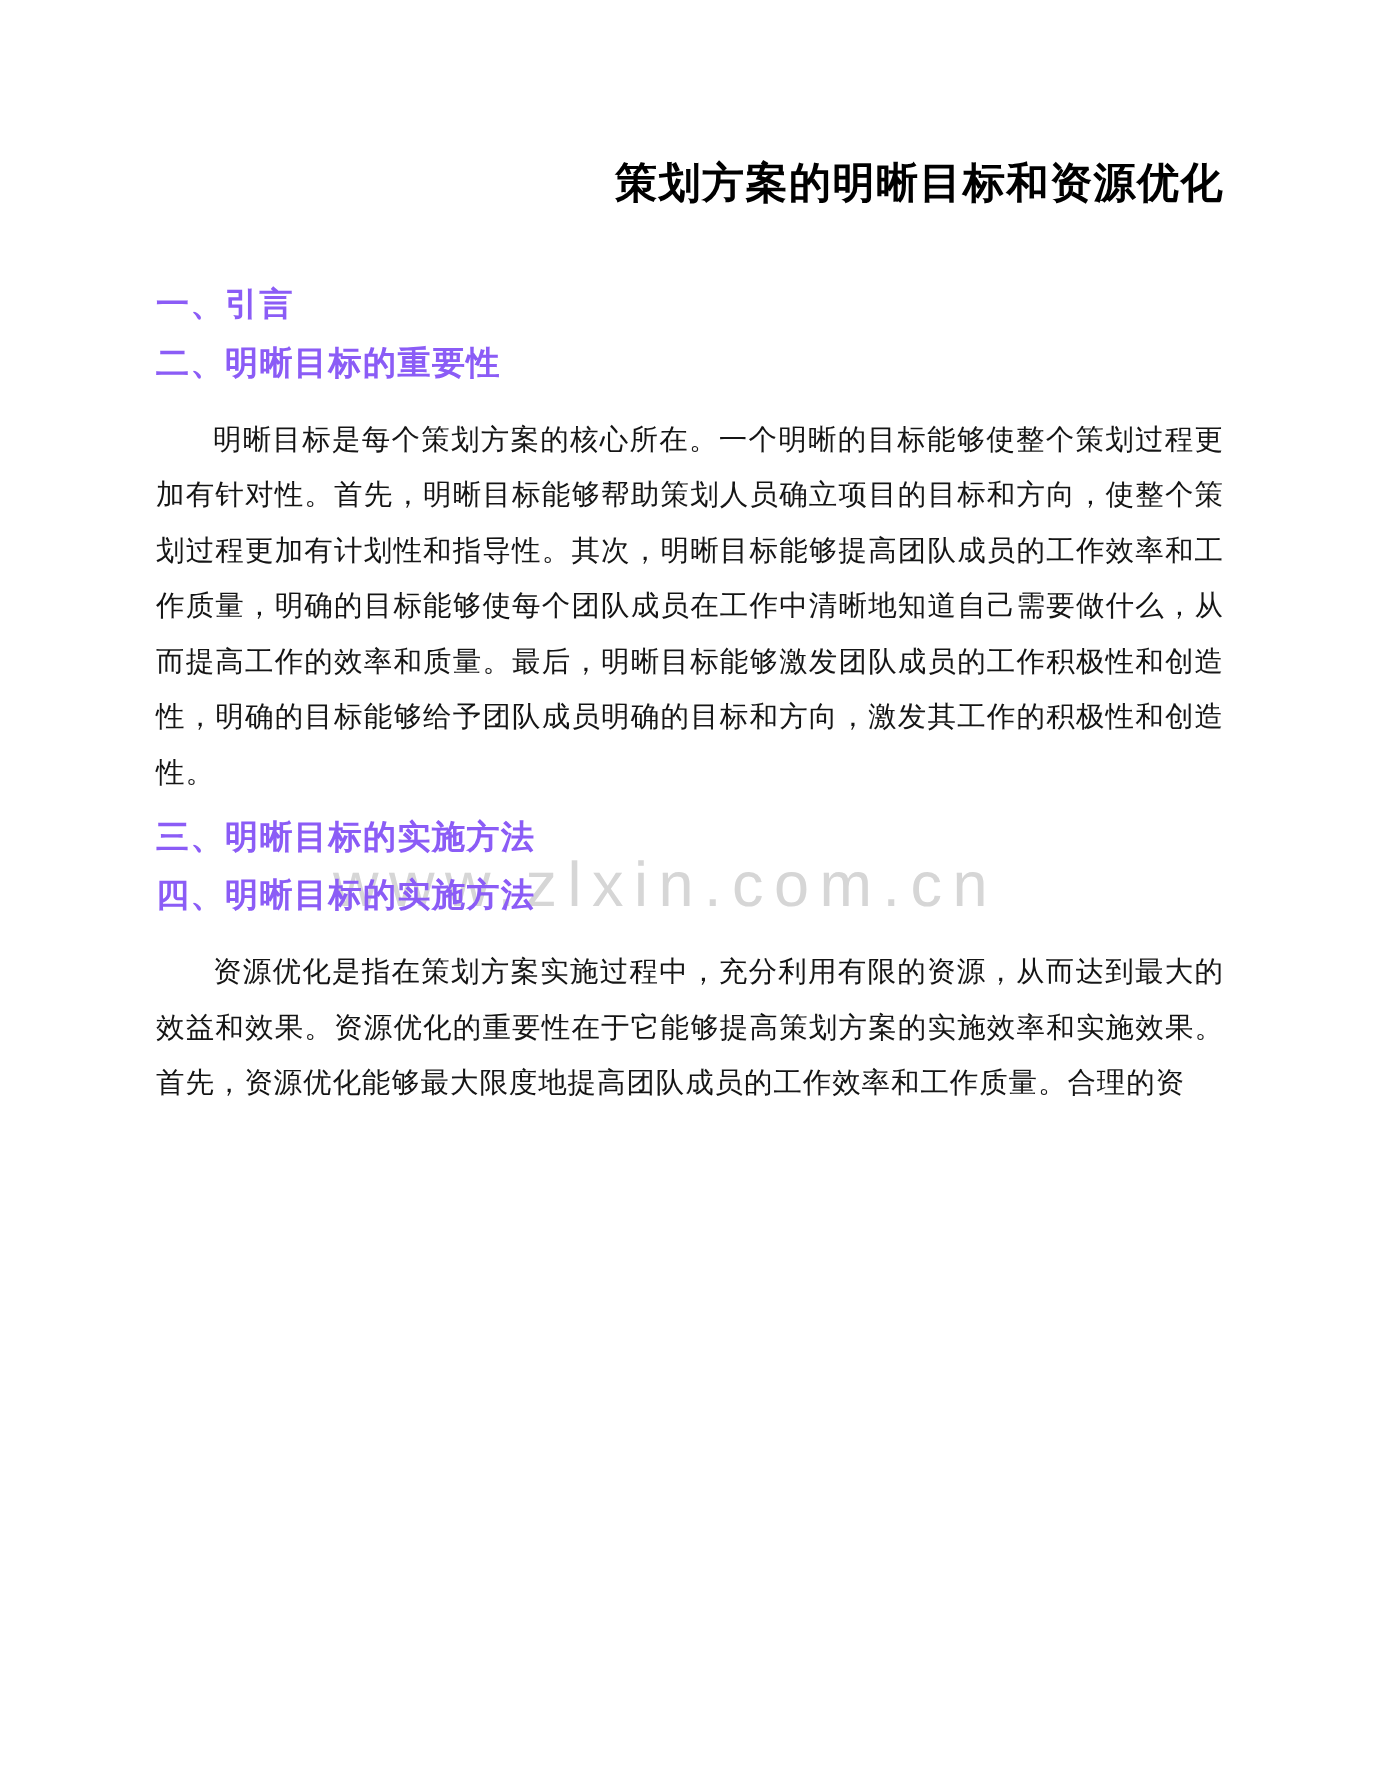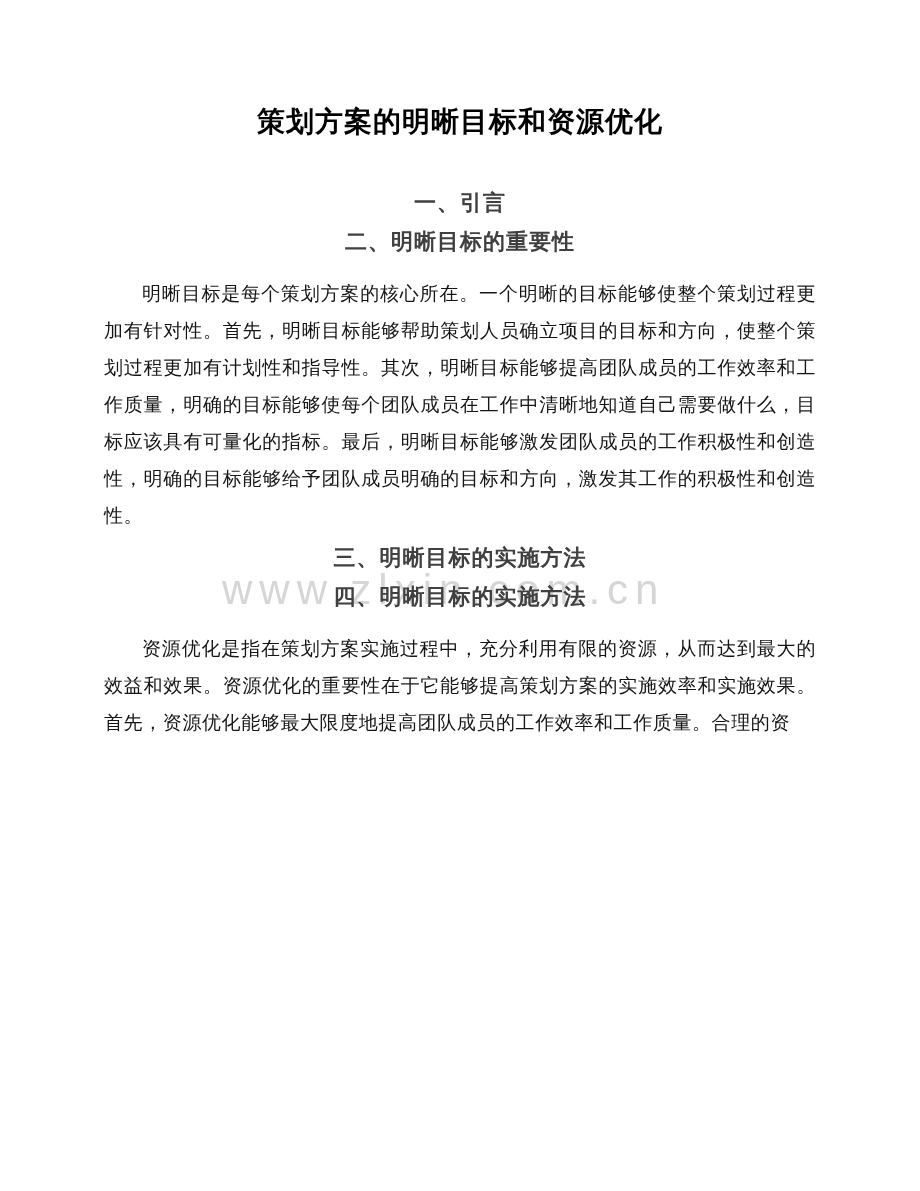--- a/index.html
+++ b/index.html
@@ -34,32 +34,31 @@
     z-index: 1;
     padding: 100px 104px 0 104px;
   }
   .doc-title {
     margin: 0 0 44px 0;
     font-family: "Liberation Sans", "DejaVu Sans", sans-serif;
     font-size: 28px;
     font-weight: bold;
     line-height: 44px;
     letter-spacing: 1px;
-    text-align: center;
+    text-align: right;
     color: #000000;
   }
   .section-heading {
     margin: 9px 0 0 0;
     font-family: "Liberation Sans", "DejaVu Sans", sans-serif;
     font-size: 22px;
     font-weight: bold;
     line-height: 30px;
     letter-spacing: 1px;
-    color: #404040;
-    text-align: center;
+    color: #8b5cf6;
   }
   .para {
     margin: 18px 0 0 0;
     font-family: "Liberation Serif", "DejaVu Serif", serif;
     font-size: 19px;
     line-height: 37px;
     letter-spacing: 0.6px;
     text-align: justify;
     text-indent: 2em;
     color: #151515;
@@ -72,21 +71,21 @@
 
   <div class="watermark">www.zlxin.com.cn</div>
 
   <div class="content">
 
     <h1 class="doc-title">策划方案的明晰目标和资源优化</h1>
 
     <h2 class="section-heading">一、引言</h2>
 
     <h2 class="section-heading">二、明晰目标的重要性</h2>
-    <p class="para">明晰目标是每个策划方案的核心所在。一个明晰的目标能够使整个策划过程更加有针对性。首先，明晰目标能够帮助策划人员确立项目的目标和方向，使整个策划过程更加有计划性和指导性。其次，明晰目标能够提高团队成员的工作效率和工作质量，明确的目标能够使每个团队成员在工作中清晰地知道自己需要做什么，目标应该具有可量化的指标。最后，明晰目标能够激发团队成员的工作积极性和创造性，明确的目标能够给予团队成员明确的目标和方向，激发其工作的积极性和创造性。</p>
+    <p class="para">明晰目标是每个策划方案的核心所在。一个明晰的目标能够使整个策划过程更加有针对性。首先，明晰目标能够帮助策划人员确立项目的目标和方向，使整个策划过程更加有计划性和指导性。其次，明晰目标能够提高团队成员的工作效率和工作质量，明确的目标能够使每个团队成员在工作中清晰地知道自己需要做什么，从而提高工作的效率和质量。最后，明晰目标能够激发团队成员的工作积极性和创造性，明确的目标能够给予团队成员明确的目标和方向，激发其工作的积极性和创造性。</p>
 
     <h2 class="section-heading">三、明晰目标的实施方法</h2>
 
     <h2 class="section-heading">四、明晰目标的实施方法</h2>
     <p class="para">资源优化是指在策划方案实施过程中，充分利用有限的资源，从而达到最大的效益和效果。资源优化的重要性在于它能够提高策划方案的实施效率和实施效果。首先，资源优化能够最大限度地提高团队成员的工作效率和工作质量。合理的资</p>
 
   </div>
 </div>
 
 </body></html>

